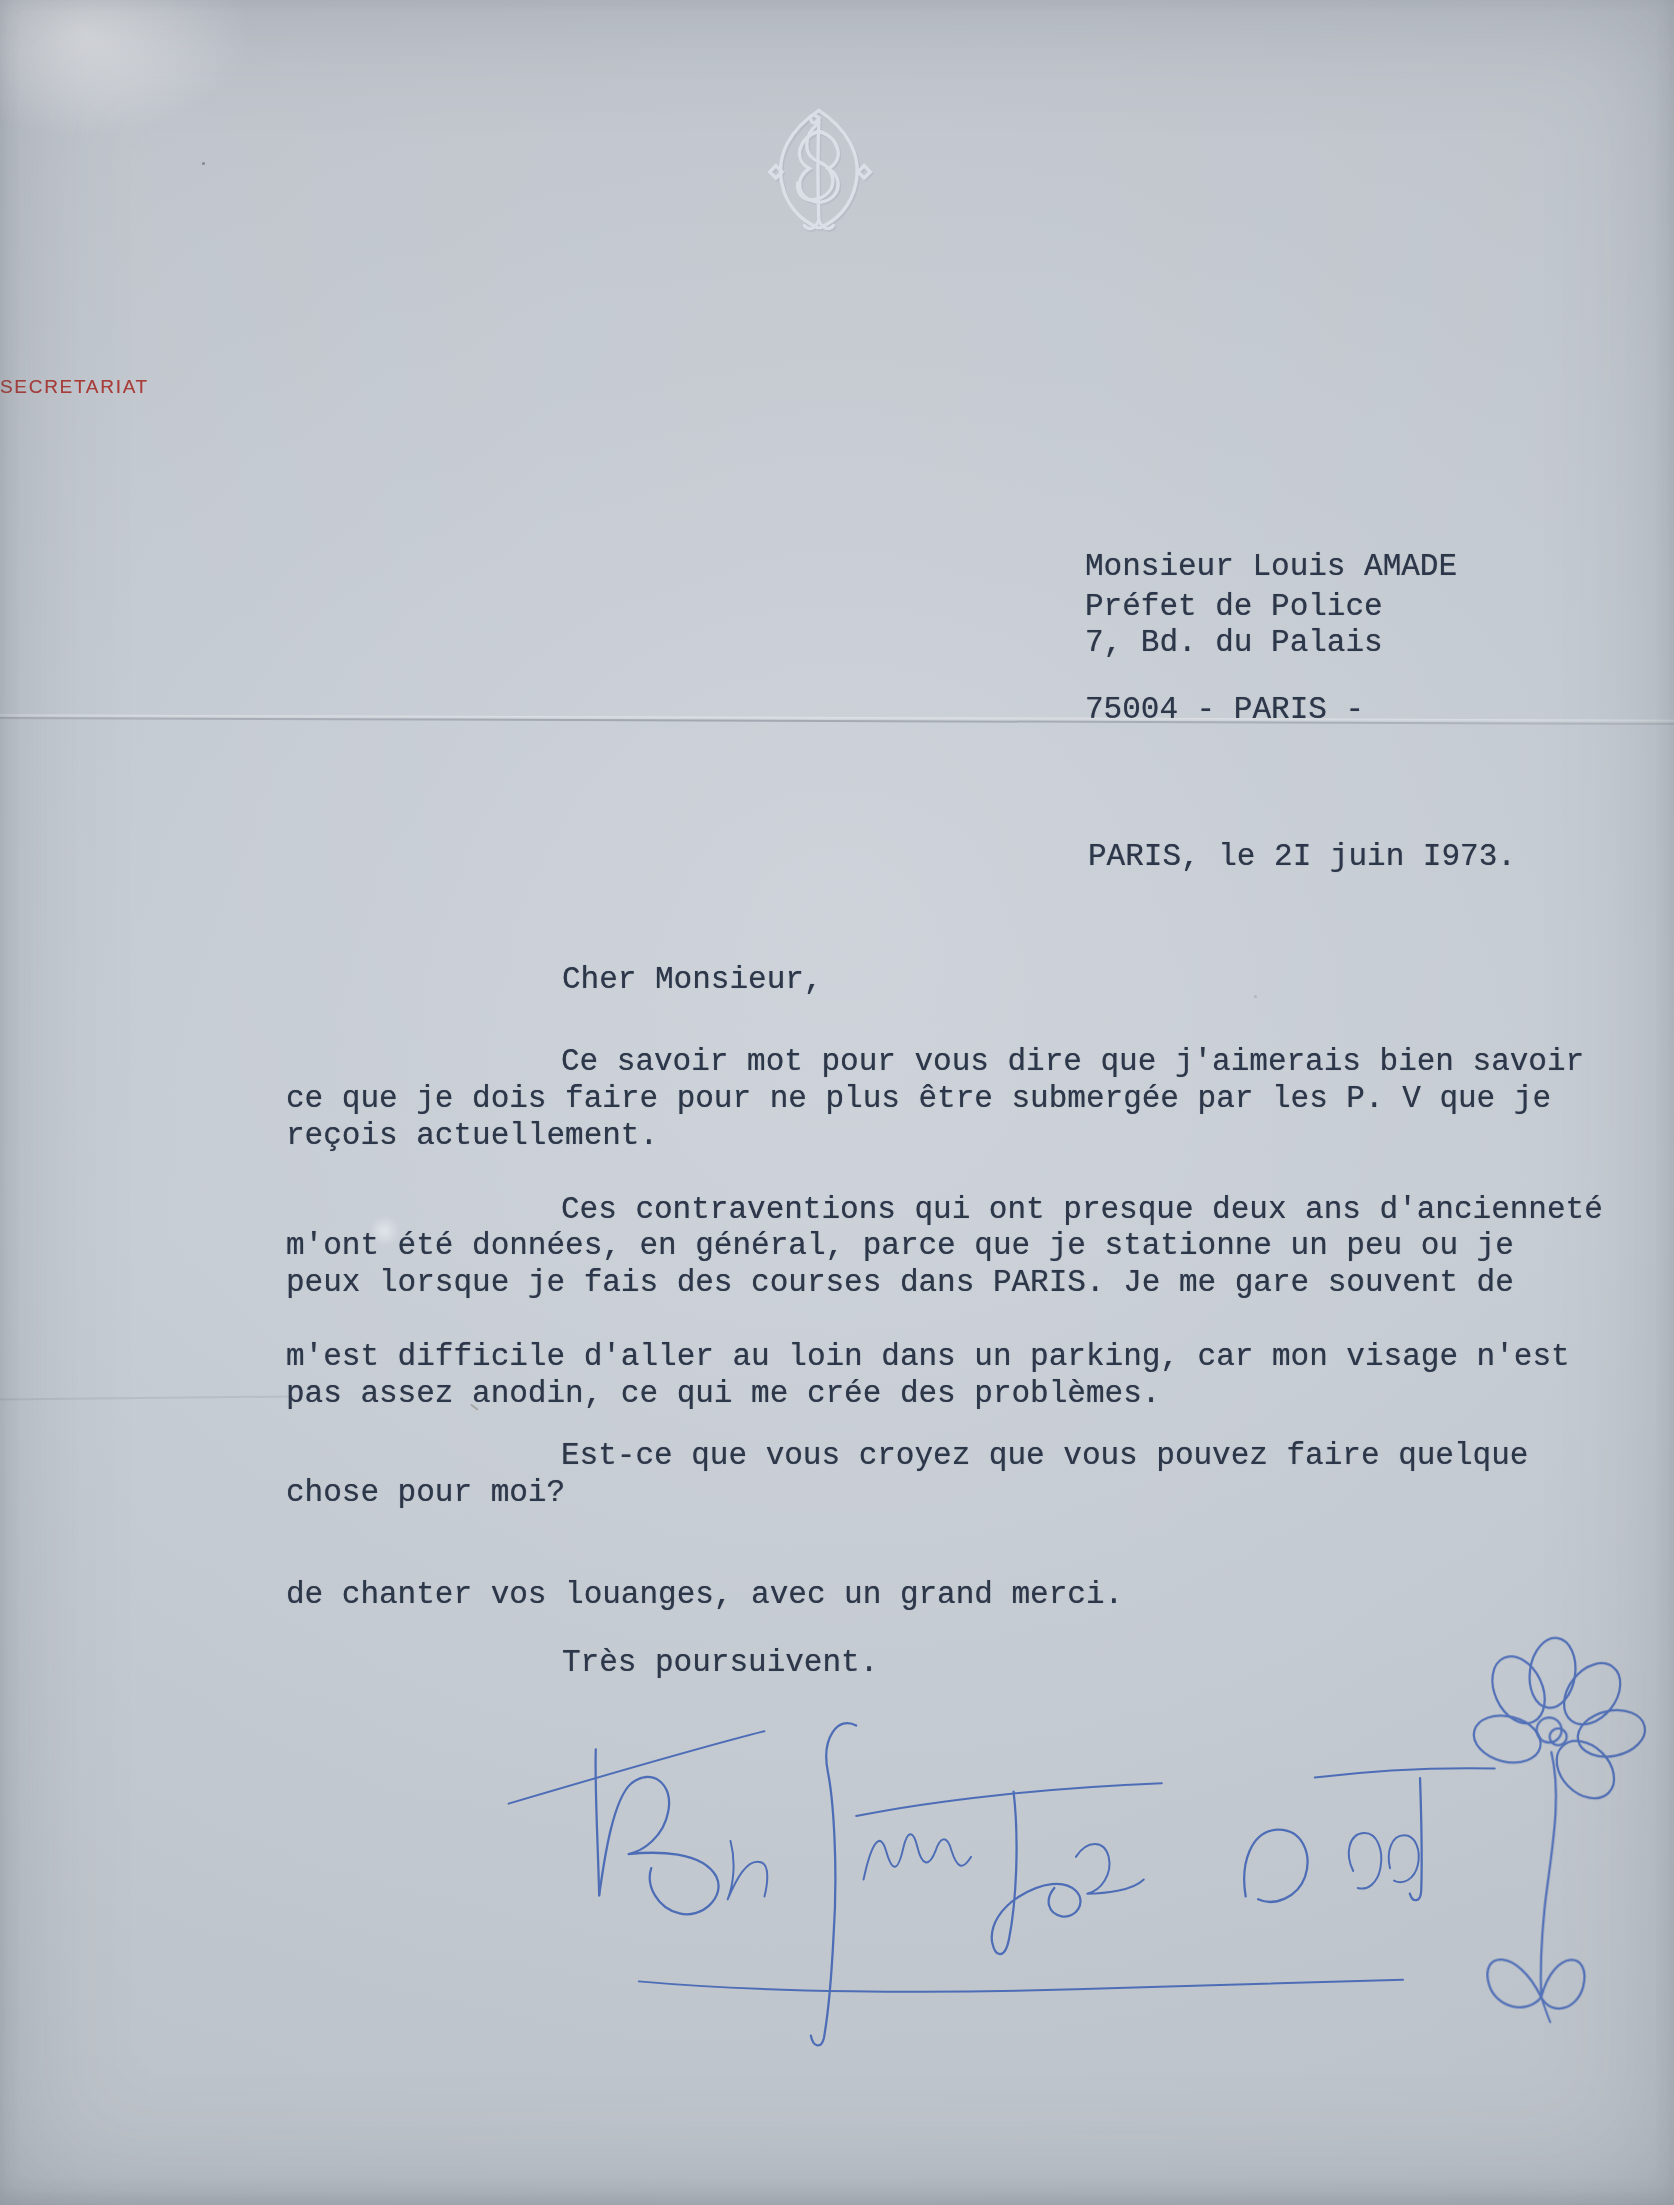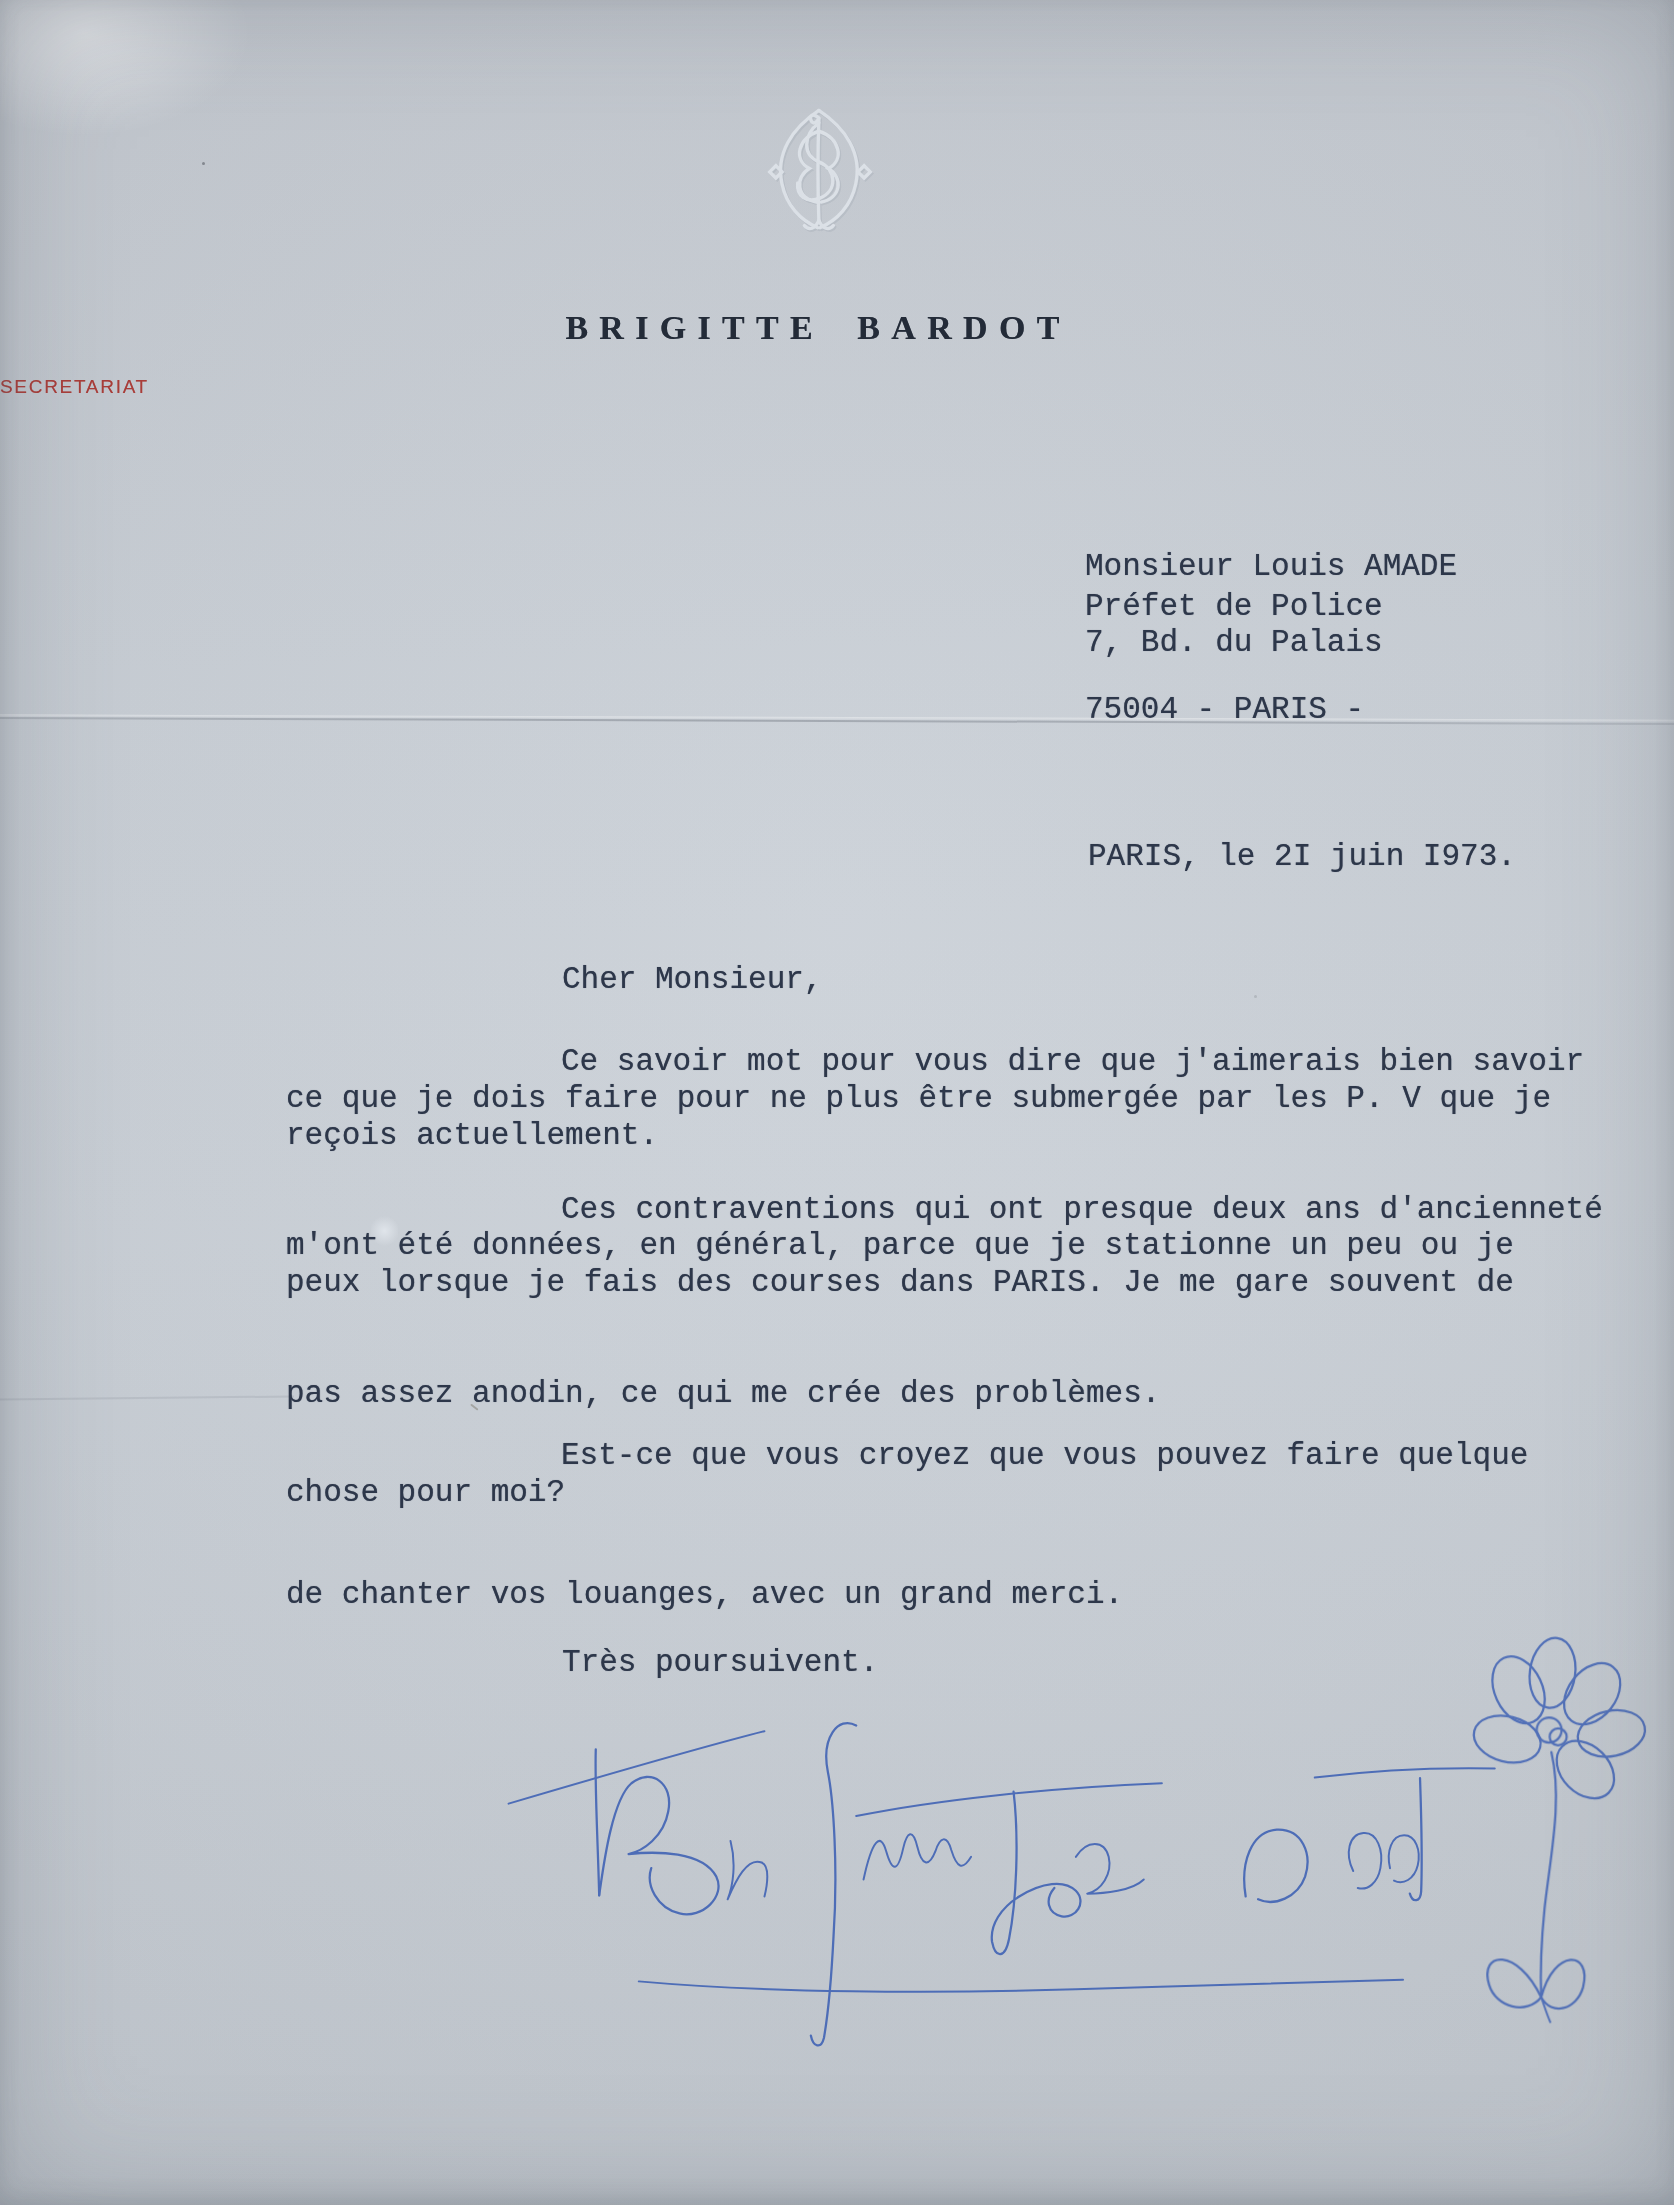--- a/index.html
+++ b/index.html
@@ -73,21 +73,20 @@
       <path d="M118,30 C90,52 88,88 118,100 C150,113 152,152 120,165 C95,175 78,160 80,138"></path>
       <path d="M118,45 C155,58 165,95 135,112 C162,128 158,165 122,172"></path>
       <path d="M118,45 C81,58 71,95 101,112 C74,128 78,165 114,172"></path>
       <path d="M118,22 C116,80 116,150 118,205"></path>
       <path d="M118,205 C112,220 100,224 92,214 M118,205 C124,220 136,224 144,214"></path>
       <path d="M30,118 l11,-11 11,11 -11,11 Z M188,118 l11,-11 11,11 -11,11 Z"></path>
       <path d="M118,22 C108,12 100,16 104,26 C108,34 114,30 118,22"></path>
     </g>
   </svg>
 
-  <div class="brand-name">BRIGITTE BARDOT</div>
   <div class="brand-dept">SECRETARIAT</div>
 
   <div class="typed" style="left:1085px; top:548px">Monsieur Louis AMADE</div>
   <div class="typed" style="left:1085px; top:588px">Préfet de Police</div>
   <div class="typed" style="left:1085px; top:624px">7, Bd. du Palais</div>
   <div class="typed" style="left:1085px; top:691px">75004 - PARIS -</div>
 
   <div class="crease-light"></div>
   <div class="crease-dark"></div>
   <div class="crease-faint"></div>
@@ -100,20 +99,21 @@
 
   <div class="typed" style="left:562px; top:961px">Cher Monsieur,</div>
 
   <div class="typed" style="left:561px; top:1043px">Ce savoir mot pour vous dire que j'aimerais bien savoir</div>
   <div class="typed" style="left:286px; top:1080px">ce que je dois faire pour ne plus être submergée par les P. V que je</div>
   <div class="typed" style="left:286px; top:1117px">reçois actuellement.</div>
 
   <div class="typed" style="left:286px; top:1227px">m'ont été données, en général, parce que je stationne un peu ou je</div>
   <div class="typed" style="left:561px; top:1191px">Ces contraventions qui ont presque deux ans d'ancienneté</div>
   <div class="typed" style="left:286px; top:1264px">peux lorsque je fais des courses dans PARIS. Je me gare souvent de</div>
+  <div class="typed" style="left:286px; top:1338px">m'est difficile d'aller au loin dans un parking, car mon visage n'est</div>
   <div class="typed" style="left:286px; top:1375px">pas assez anodin, ce qui me crée des problèmes.</div>
 
   <div class="typed" style="left:561px; top:1437px">Est-ce que vous croyez que vous pouvez faire quelque</div>
   <div class="typed" style="left:286px; top:1474px">chose pour moi?</div>
 
   <div class="typed" style="left:286px; top:1576px">de chanter vos louanges, avec un grand merci.</div>
 
   <div class="typed" style="left:562px; top:1644px">Très poursuivent.</div>
 
   <svg class="sig-layer" width="1675" height="2205" viewBox="0 0 2958 3895" fill="none" stroke="var(--sig-ink)" stroke-linecap="round" stroke-linejoin="round">

